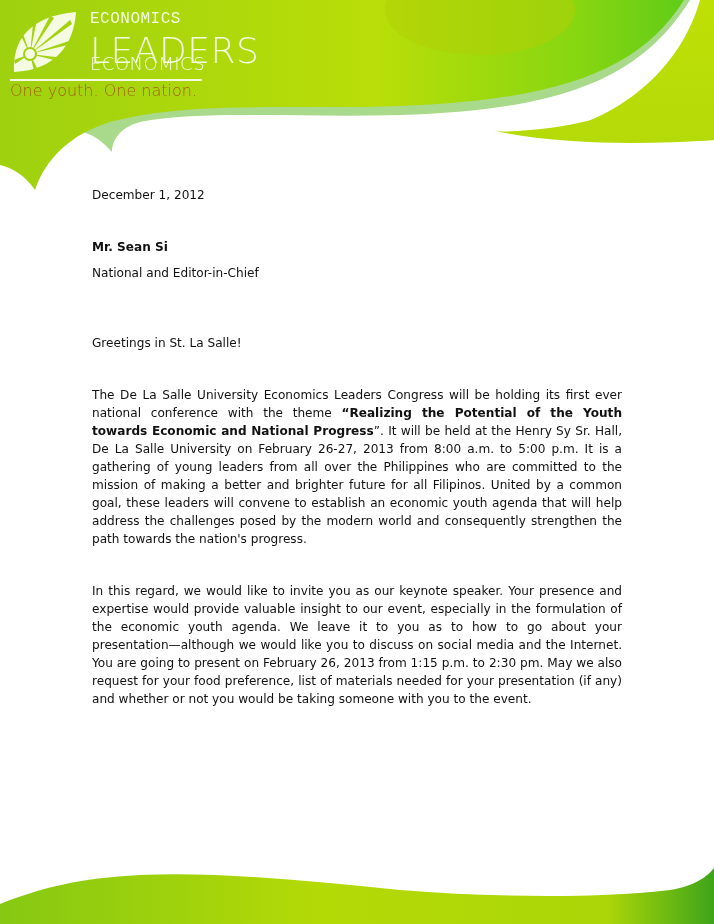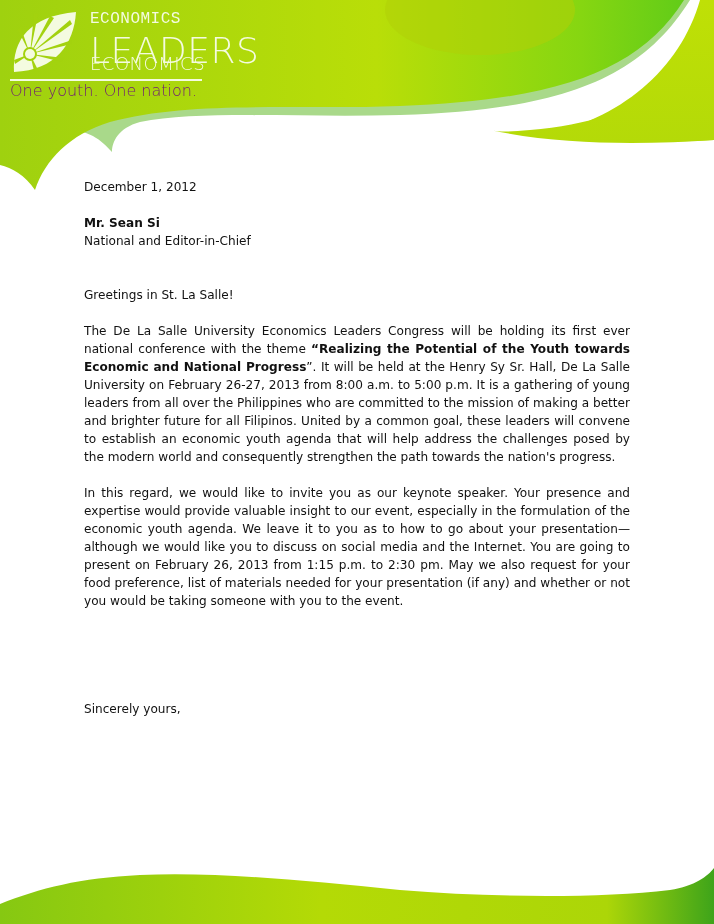--- a/index.html
+++ b/index.html
@@ -7,25 +7,25 @@
          font-family: "DejaVu Sans", sans-serif; color: #111; }
   .bg { position: absolute; left: 0; top: 0; width: 714px; height: 924px; }
   .logo { position: absolute; left: 10px; top: 8px; width: 200px; height: 90px; }
   .logo-mark { position: absolute; left: 0; top: 2px; width: 68px; height: 64px; }
   .logo-text { position: absolute; left: 80px; top: 0; color: #f4fbe0;
                font-family: "DejaVu Sans", sans-serif; font-weight: 200; letter-spacing: 0.5px; line-height: 1; }
   .lt1 { position: absolute; left: 0; top: 3px; font-size: 16px; white-space: nowrap; font-family: Liberation Mono, monospace; }
   .lt2 { position: absolute; left: 0; top: 25px; font-size: 36px; white-space: nowrap; }
   .lt3 { position: absolute; left: 0; top: 47px; font-size: 18px; white-space: nowrap; }
   .logo-rule { position: absolute; left: 0; top: 71px; width: 192px; height: 1.5px; background: #f4fbe0; }
-  .tagline { position: absolute; left: 0; top: 73px; font-size: 16px; color: #701a75; white-space: nowrap; font-weight: 200; }
+  .tagline { position: absolute; left: 0; top: 73px; font-size: 16px; color: #a16207; white-space: nowrap; font-weight: 200; }
 
   .letter { position: absolute; left: 84px; top: 178px; width: 546px;
             font-size: 12.1px; line-height: 18px; color: #111; }
-  .letter p { margin: 0; }
+  .letter p { margin: 8px; }
   .gap18 { height: 18px; }
   .gap36 { height: 36px; }
   .gap54 { height: 54px; }
   .justify { text-align: justify; }
   b { font-weight: bold; }
 </style>
 </head>
 <body>
 
 <svg class="bg" viewBox="0 0 714 924" xmlns="http://www.w3.org/2000/svg">
@@ -92,14 +92,13 @@
   <p>National and Editor-in-Chief</p>
   <div class="gap18"></div>
   <div class="gap18"></div>
   <p>Greetings in St. La Salle!</p>
   <div class="gap18"></div>
   <p class="justify"><span>The De La Salle University Economics Leaders Congress will be holding its first ever national conference with the theme </span><b>“Realizing the Potential of the Youth towards Economic and National Progress</b><span>”. It will be held at the Henry Sy Sr. Hall, De La Salle University on February 26-27, 2013 from 8:00 a.m. to 5:00 p.m. It is a gathering of young leaders from all over the Philippines who are committed to the mission of making a better and brighter future for all Filipinos.  United by a common goal, these leaders will convene to establish an economic youth agenda that will help address the challenges posed by the modern world and consequently strengthen the path towards the nation's progress.</span></p>
   <div class="gap18"></div>
   <p class="justify">In this regard, we would like to invite you as our keynote speaker. Your presence and expertise would provide valuable insight to our event, especially in the formulation of the economic youth agenda. We leave it to you as to how to go about your presentation—although we would like you to discuss on social media and the Internet.  You are going to present on February 26, 2013 from 1:15 p.m. to 2:30 pm. May we also request for your food preference, list of materials needed for your presentation (if any) and whether or not you would be taking someone with you to the event.</p>
   <div class="gap36"></div>
   <div class="gap54"></div>
-  <p>Sincerely yours,</p>
 </div>
 
 </body></html>

